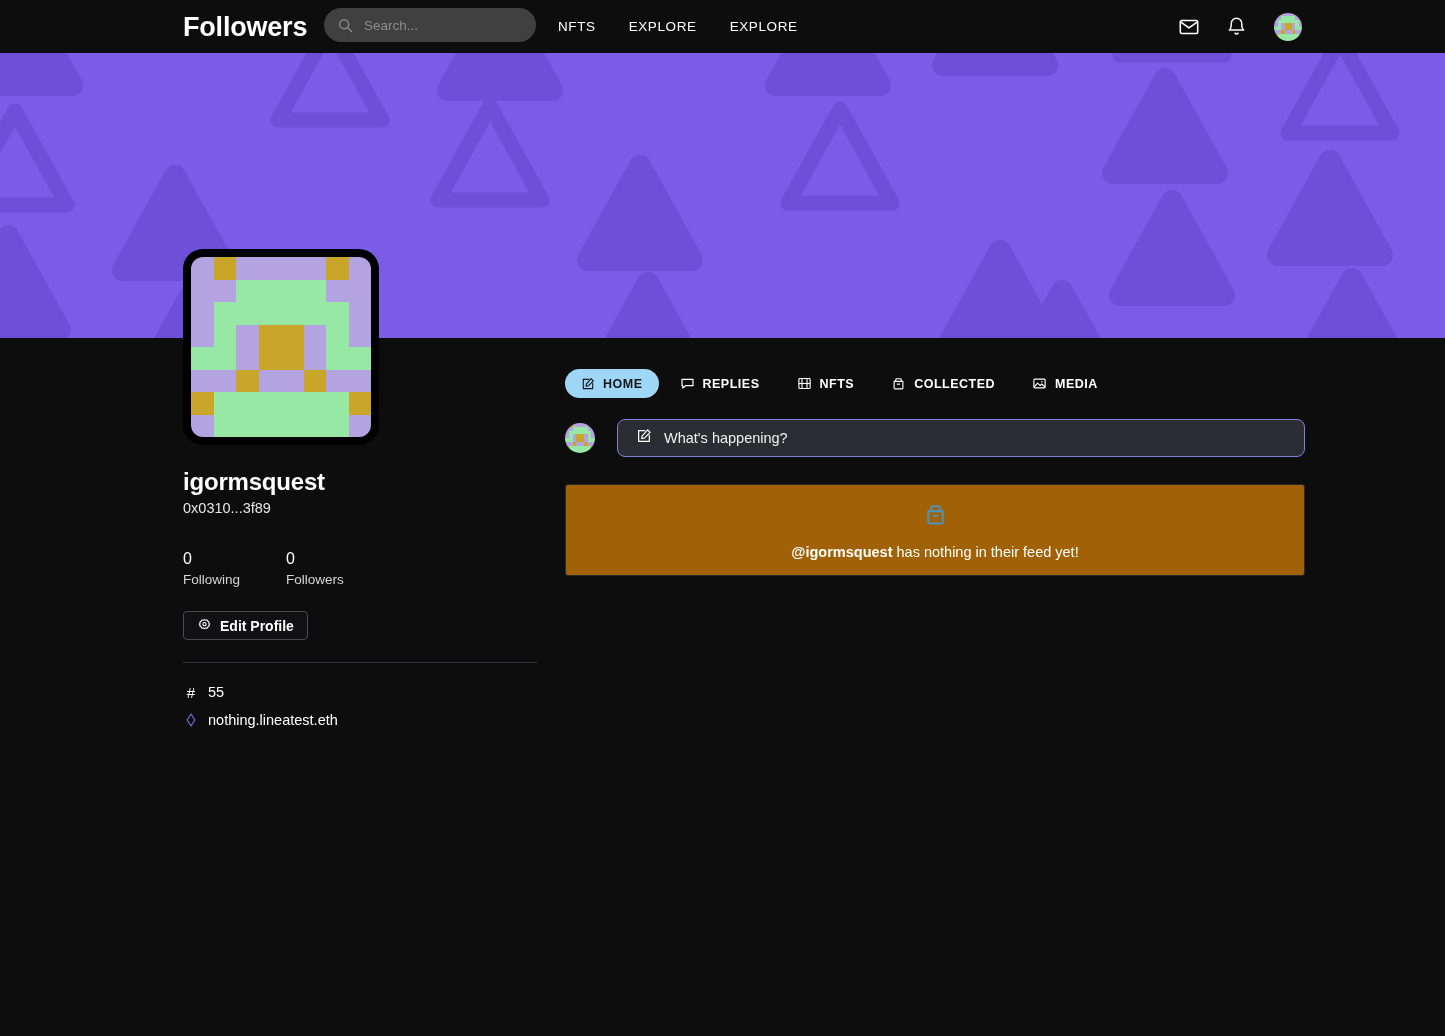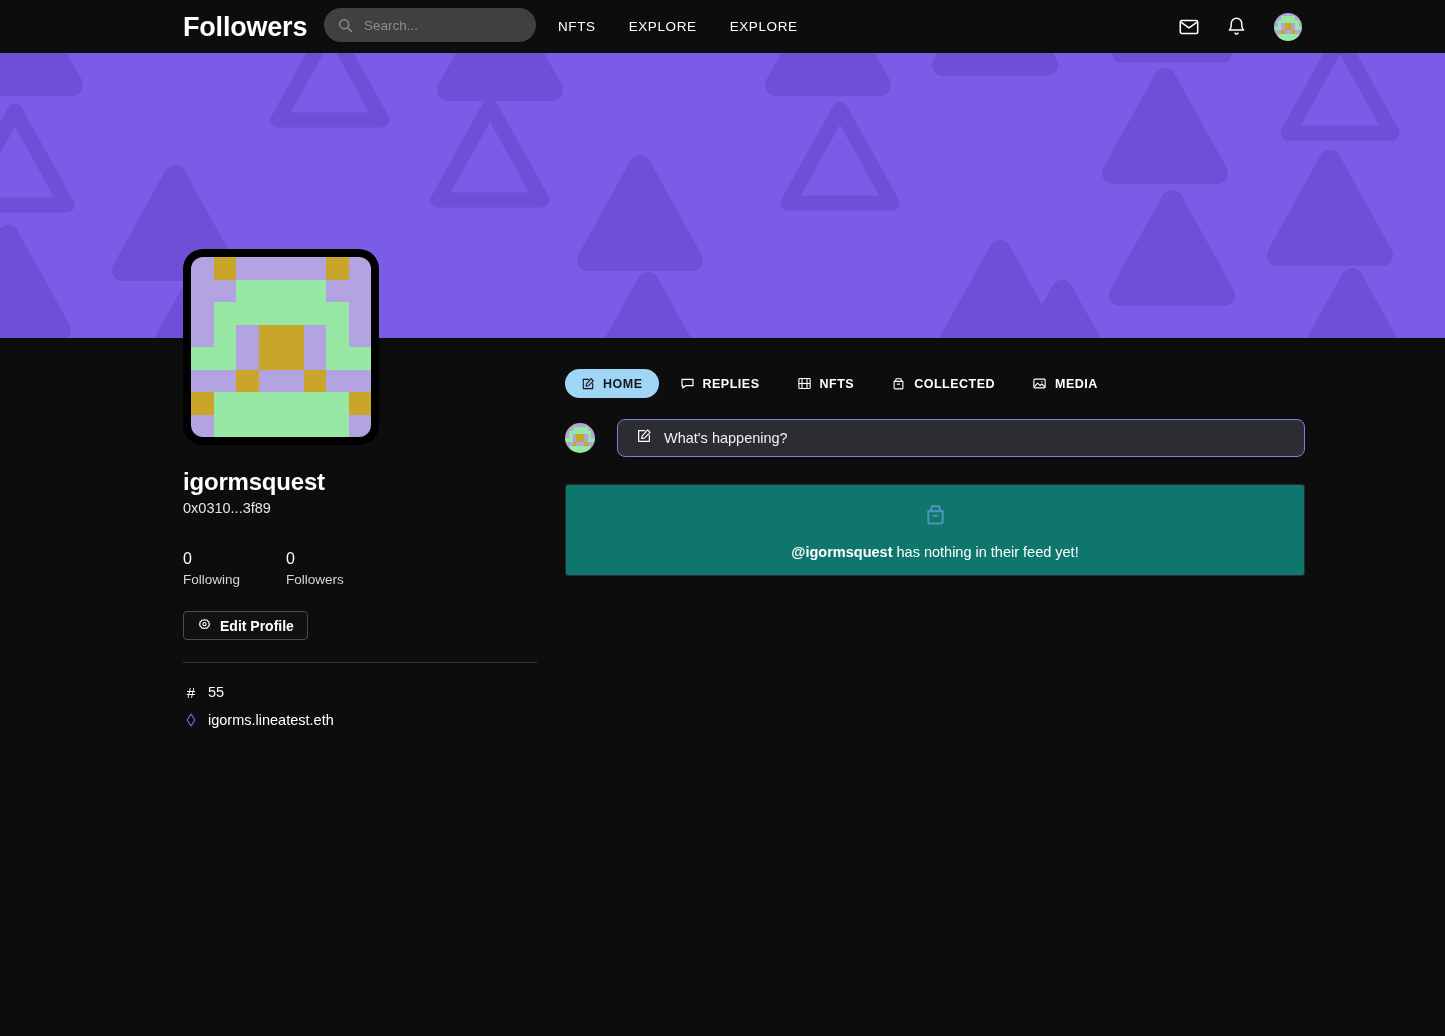--- a/index.html
+++ b/index.html
@@ -116,21 +116,21 @@
   .composer-avatar { width: 30px; height: 30px; border-radius: 50%; overflow: hidden; flex: 0 0 30px; }
   .composer-box {
     flex: 1 1 auto; height: 38px;
     background: #2c2c33; border: 1px solid #7d7fe0; border-radius: 8px;
     display: flex; align-items: center; gap: 12px; padding: 0 18px; cursor: text;
   }
   .composer-ph { color: #f0f0f0; font-size: 14.5px; }
 
   .empty-card {
     margin-top: 27px; height: 92px;
-    background: #0f766e; border: 1px solid #2a2a2e; border-radius: 3px;
+    background: #a16207; border: 1px solid #2a2a2e; border-radius: 3px;
     display: flex; flex-direction: column; align-items: center; justify-content: center; gap: 12px;
   }
   .empty-text { color: #ffffff; font-size: 14.5px; }
   .empty-text b { font-weight: 700; }
 </style>
 </head>
 <body>
 
 <div class="header">
   <div class="brand">Followers</div>
@@ -374,21 +374,21 @@
     <div class="meta-row">
       <span class="mi meta-hash">#</span>
       <span class="meta-txt">55</span>
     </div>
     <div class="meta-row">
       <span class="mi">
         <svg viewBox="0 0 16 16" width="14" height="14" fill="none" stroke="#6b72e8" stroke-width="1.3" stroke-linejoin="round">
           <path d="M8 1.2 12.4 8 8 14.8 3.6 8 Z"></path>
         </svg>
       </span>
-      <span class="meta-txt">igorms.lineatest.eth</span>
+      <span class="meta-txt">nothing.lineatest.eth</span>
     </div>
   </div>
 </div>
 
 <div class="main-col">
 
   <div class="tabs">
     <div class="tab active">
       <span>
         <svg viewBox="0 0 24 24" width="14" height="14" fill="none" stroke="#14161a" stroke-width="1.9" stroke-linecap="round" stroke-linejoin="round">

